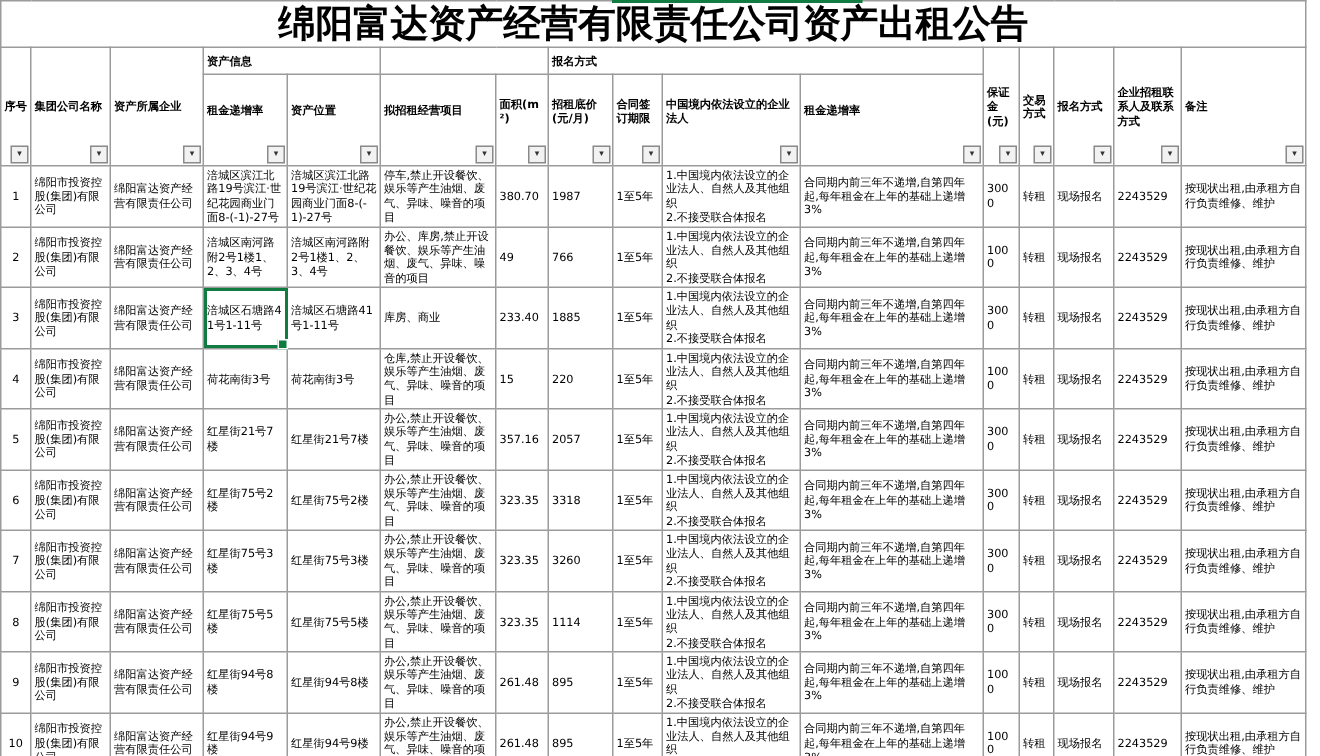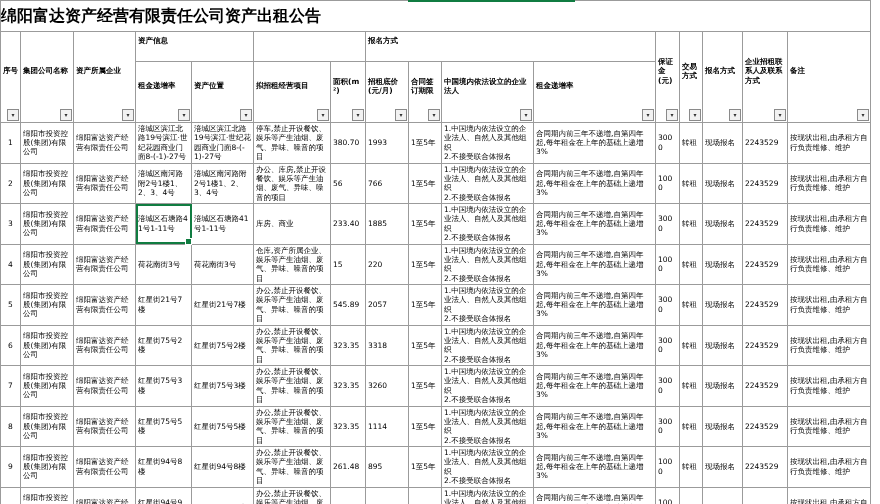--- a/index.html
+++ b/index.html
@@ -10,23 +10,23 @@
   col.c-seq{width:20px}col.c-group_company{width:53px}col.c-owner_enterprise{width:62px}
   col.c-asset_name{width:56px}col.c-asset_location{width:62px}col.c-project{width:77px}
   col.c-area{width:35px}col.c-base_price{width:43px}col.c-term{width:33px}
   col.c-conditions{width:92px}col.c-increase{width:122px}col.c-deposit{width:24px}
   col.c-trade_method{width:23px}col.c-signup_method{width:40px}col.c-contact{width:45px}
   col.c-remark{width:83px}
   th,td{border:1px solid #9b9b9b;padding:1px 2px;vertical-align:middle;text-align:left;
         font-size:7.5px;line-height:1.25;word-break:break-all;white-space:pre-line;font-weight:normal;}
   th{font-weight:bold;position:relative;}
   th.leaf,th.merged{padding-bottom:13px;}
-  .title-cell{height:30px;font-size:16px;font-weight:bold;
+  .title-cell{height:30px;text-align:center;font-size:25px;font-weight:bold;
               line-height:30px;padding:0;white-space:nowrap;overflow:hidden;}
-  .grouprow th{height:15px;padding-bottom:13px;}
+  .grouprow th{height:15px;padding-bottom:1px;}
   .headrow th{height:46px;}
   .filter{position:absolute;right:1px;bottom:1px;width:10px;height:10px;border:1px solid #8a8a8a;
           background:#f2f2f2;font-size:6px;line-height:10px;text-align:center;color:#333;
           font-weight:normal;white-space:nowrap;}
   td.c-seq{text-align:center;}
   td.selected{outline:2px solid #107c41;outline-offset:-2px;position:relative;}
   td.selected::after{content:"";position:absolute;right:-1px;bottom:-1px;width:5px;height:5px;
           background:#107c41;border:1px solid #fff;z-index:4;}
   tbody tr{height:40px;}
 </style>
@@ -84,39 +84,39 @@
     </thead>
     <tbody>
         <tr>
           <td class="c-seq">1</td>
           <td class="c-group_company">绵阳市投资控股(集团)有限公司</td>
           <td class="c-owner_enterprise">绵阳富达资产经营有限责任公司</td>
           <td class="c-asset_name">涪城区滨江北路19号滨江·世纪花园商业门面8-(-1)-27号</td>
           <td class="c-asset_location">涪城区滨江北路19号滨江·世纪花园商业门面8-(-1)-27号</td>
           <td class="c-project">停车,禁止开设餐饮、娱乐等产生油烟、废气、异味、噪音的项目</td>
           <td class="c-area">380.70</td>
-          <td class="c-base_price">1993</td>
+          <td class="c-base_price">1987</td>
           <td class="c-term">1至5年</td>
           <td class="c-conditions">1.中国境内依法设立的企业法人、自然人及其他组织
 2.不接受联合体报名</td>
           <td class="c-increase">合同期内前三年不递增,自第四年起,每年租金在上年的基础上递增3%</td>
           <td class="c-deposit">3000</td>
           <td class="c-trade_method">转租</td>
           <td class="c-signup_method">现场报名</td>
           <td class="c-contact">2243529</td>
           <td class="c-remark">按现状出租,由承租方自行负责维修、维护</td>
         </tr>
         <tr>
           <td class="c-seq">2</td>
           <td class="c-group_company">绵阳市投资控股(集团)有限公司</td>
           <td class="c-owner_enterprise">绵阳富达资产经营有限责任公司</td>
           <td class="c-asset_name">涪城区南河路附2号1楼1、2、3、4号</td>
           <td class="c-asset_location">涪城区南河路附2号1楼1、2、3、4号</td>
           <td class="c-project">办公、库房,禁止开设餐饮、娱乐等产生油烟、废气、异味、噪音的项目</td>
-          <td class="c-area">56</td>
+          <td class="c-area">49</td>
           <td class="c-base_price">766</td>
           <td class="c-term">1至5年</td>
           <td class="c-conditions">1.中国境内依法设立的企业法人、自然人及其他组织
 2.不接受联合体报名</td>
           <td class="c-increase">合同期内前三年不递增,自第四年起,每年租金在上年的基础上递增3%</td>
           <td class="c-deposit">1000</td>
           <td class="c-trade_method">转租</td>
           <td class="c-signup_method">现场报名</td>
           <td class="c-contact">2243529</td>
           <td class="c-remark">按现状出租,由承租方自行负责维修、维护</td>
@@ -139,41 +139,41 @@
           <td class="c-signup_method">现场报名</td>
           <td class="c-contact">2243529</td>
           <td class="c-remark">按现状出租,由承租方自行负责维修、维护</td>
         </tr>
         <tr>
           <td class="c-seq">4</td>
           <td class="c-group_company">绵阳市投资控股(集团)有限公司</td>
           <td class="c-owner_enterprise">绵阳富达资产经营有限责任公司</td>
           <td class="c-asset_name">荷花南街3号</td>
           <td class="c-asset_location">荷花南街3号</td>
-          <td class="c-project">仓库,资产所属企业、娱乐等产生油烟、废气、异味、噪音的项目</td>
+          <td class="c-project">仓库,禁止开设餐饮、娱乐等产生油烟、废气、异味、噪音的项目</td>
           <td class="c-area">15</td>
           <td class="c-base_price">220</td>
           <td class="c-term">1至5年</td>
           <td class="c-conditions">1.中国境内依法设立的企业法人、自然人及其他组织
 2.不接受联合体报名</td>
           <td class="c-increase">合同期内前三年不递增,自第四年起,每年租金在上年的基础上递增3%</td>
           <td class="c-deposit">1000</td>
           <td class="c-trade_method">转租</td>
           <td class="c-signup_method">现场报名</td>
           <td class="c-contact">2243529</td>
           <td class="c-remark">按现状出租,由承租方自行负责维修、维护</td>
         </tr>
         <tr>
           <td class="c-seq">5</td>
           <td class="c-group_company">绵阳市投资控股(集团)有限公司</td>
           <td class="c-owner_enterprise">绵阳富达资产经营有限责任公司</td>
           <td class="c-asset_name">红星街21号7楼</td>
           <td class="c-asset_location">红星街21号7楼</td>
           <td class="c-project">办公,禁止开设餐饮、娱乐等产生油烟、废气、异味、噪音的项目</td>
-          <td class="c-area">545.89</td>
+          <td class="c-area">357.16</td>
           <td class="c-base_price">2057</td>
           <td class="c-term">1至5年</td>
           <td class="c-conditions">1.中国境内依法设立的企业法人、自然人及其他组织
 2.不接受联合体报名</td>
           <td class="c-increase">合同期内前三年不递增,自第四年起,每年租金在上年的基础上递增3%</td>
           <td class="c-deposit">3000</td>
           <td class="c-trade_method">转租</td>
           <td class="c-signup_method">现场报名</td>
           <td class="c-contact">2243529</td>
           <td class="c-remark">按现状出租,由承租方自行负责维修、维护</td>

